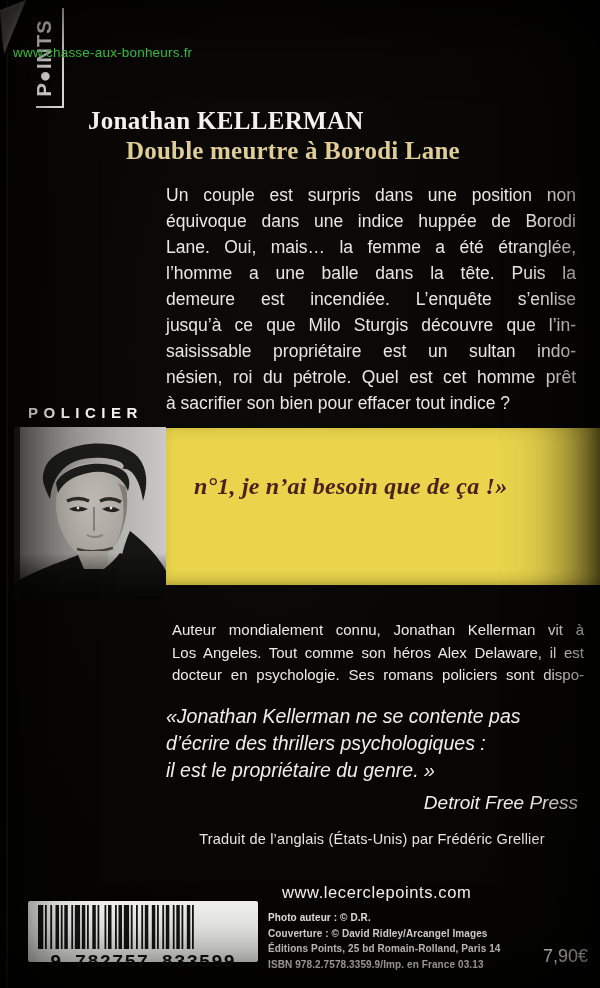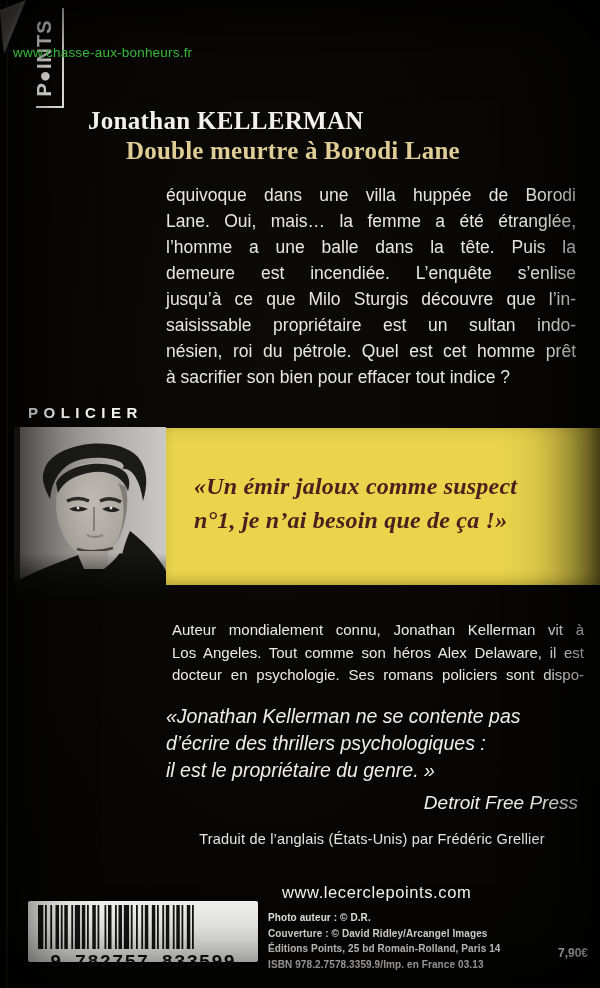--- a/index.html
+++ b/index.html
@@ -69,21 +69,21 @@
     font-size:16.5px;letter-spacing:0.6px;}
   
   .barcode-panel{position:absolute;left:28px;top:901px;width:230px;height:61px;
     background:#f2f2f0;border-radius:2px;box-shadow:0 0 0 1px rgba(0,0,0,.6);}
   .barcode-bars{position:absolute;left:8px;top:4px;}
   .barcode-number{position:absolute;left:0;top:50px;width:230px;text-align:center;
     color:#111;font-family:"Liberation Mono", monospace;font-size:19px;font-weight:bold;letter-spacing:1px;}
   
   .credits{position:absolute;left:268px;top:910px;color:#e8e6e2;font-weight:bold;
     font-size:10px;line-height:15.5px;letter-spacing:0.1px;}
-  .price{position:absolute;right:12px;top:946px;color:#f4f2ee;font-weight:bold;font-size:12px;}
+  .price{position:absolute;right:12px;top:946px;color:#f4f2ee;font-weight:normal;font-size:18px;}
   
   .left-edge{position:absolute;left:6px;top:0;width:2px;height:100%;background:rgba(130,128,118,.18);}
   .vignette{position:absolute;inset:0;pointer-events:none;
     box-shadow:inset 0 0 70px 18px rgba(0,0,0,.85);}
 </style>
 </head>
 <body>
 
 <div class="cover">
 
@@ -99,21 +99,22 @@
   </div>
   <div class="logo-rule-v"></div>
   <div class="logo-rule-h"></div>
 
   <div class="watermark">www.chasse-aux-bonheurs.fr</div>
 
   <div class="author-line">Jonathan KELLERMAN</div>
   <div class="title-line">Double meurtre à Borodi Lane</div>
 
   <div class="synopsis">
-    <div class="jline">équivoque dans une villa huppée de Borodi</div>
+    <div class="jline">Un couple est surpris dans une position non</div>
+    <div class="jline">équivoque dans une indice huppée de Borodi</div>
     <div class="jline">Lane. Oui, mais… la femme a été étranglée,</div>
     <div class="jline">l’homme a une balle dans la tête. Puis la</div>
     <div class="jline">demeure est incendiée. L’enquête s’enlise</div>
     <div class="jline">jusqu’à ce que Milo Sturgis découvre que l’in-</div>
     <div class="jline">saisissable propriétaire est un sultan indo-</div>
     <div class="jline">nésien, roi du pétrole. Quel est cet homme prêt</div>
     <div class="jline-last">à sacrifier son bien pour effacer tout indice ?</div>
   </div>
 
   <div class="genre">POLICIER</div>
@@ -162,21 +163,20 @@
 
     <path d="M0,172 L0,156 C24,142 50,134 64,128 L70,142 L90,142 Q100,134 106,126 C124,134 144,146 152,156 L152,172 Z" fill="#121210"></path>
     <path d="M116,104 C132,116 146,132 152,144 L152,172 L104,172 C102,148 108,122 116,104 Z" fill="#151513"></path>
 
     <rect x="0" y="126" width="152" height="46" fill="url(#fadeGrad)"></rect>
     <rect x="0" y="0" width="6" height="172" fill="#0a0a08" opacity="0.8"></rect>
   </svg>
 
   <div class="quote-box">
     <div class="quote-text">
-      <div>«Un émir jaloux comme suspect</div>
       <div>n°1, je n’ai besoin que de ça !»</div>
     </div>
   </div>
 
   <div class="bio">
     <div class="jline">Auteur mondialement connu, Jonathan Kellerman vit à</div>
     <div class="jline">Los Angeles. Tout comme son héros Alex Delaware, il est</div>
     <div class="jline">docteur en psychologie. Ses romans policiers sont dispo-</div>
   </div>
 

